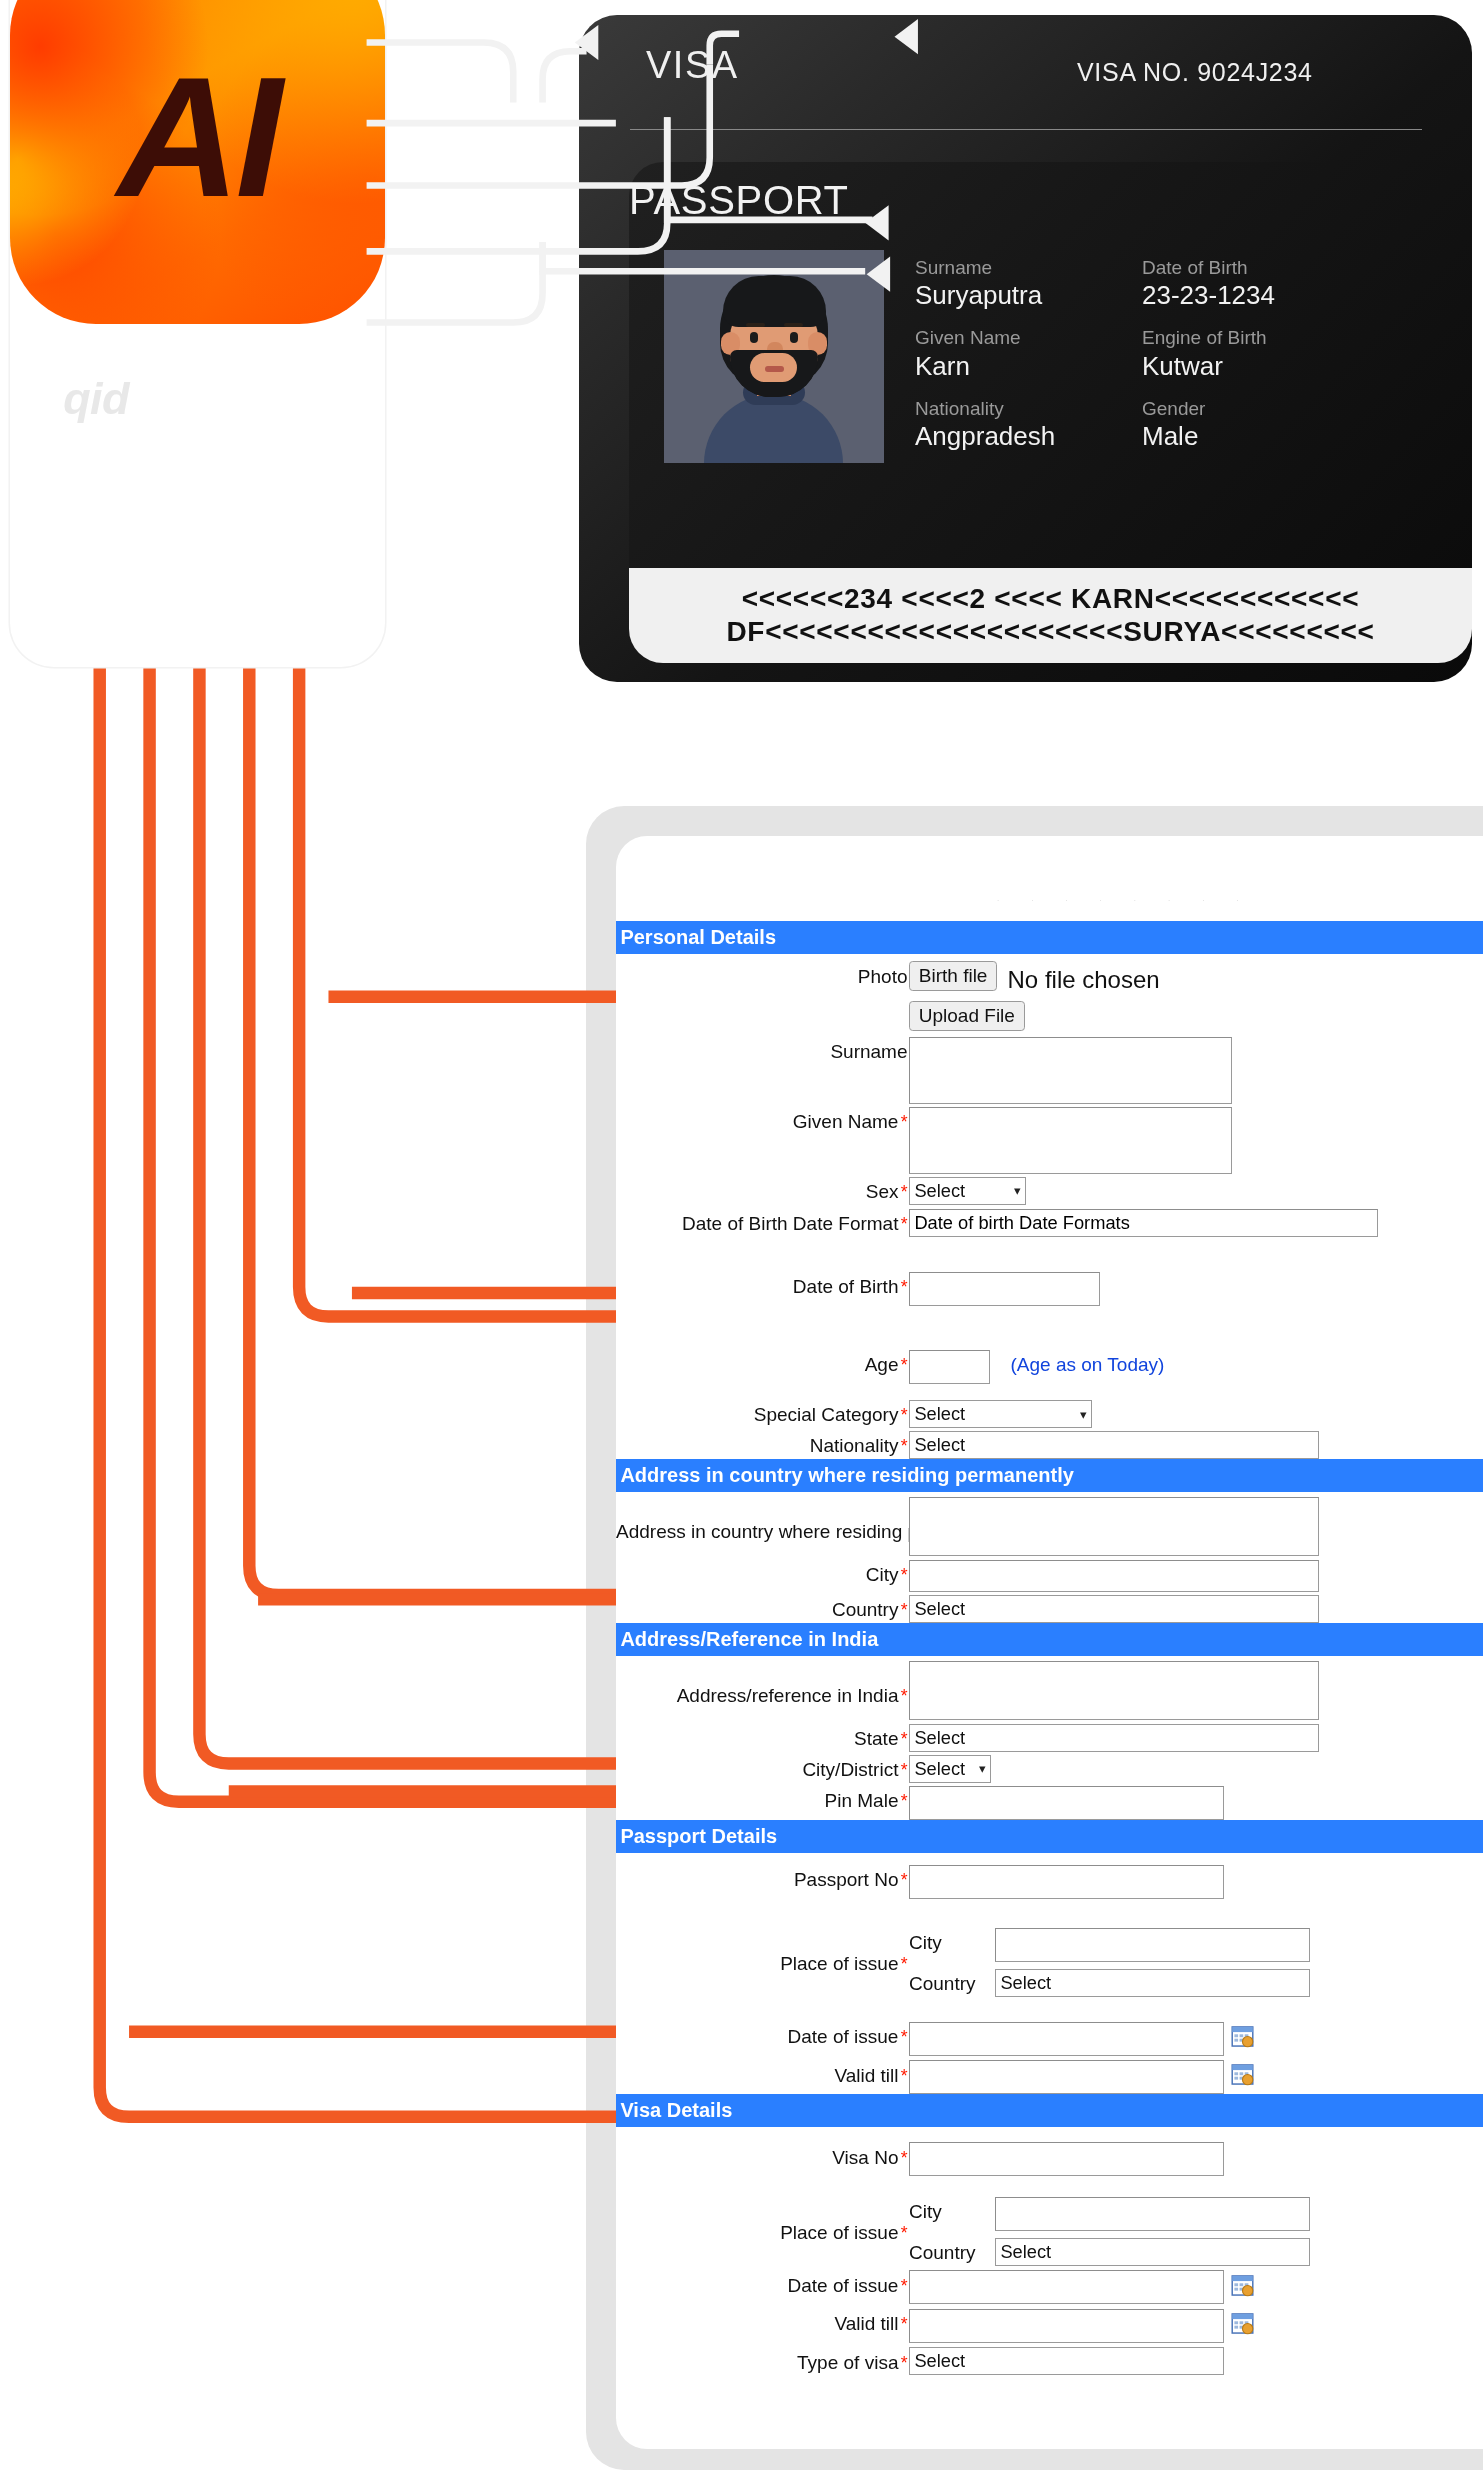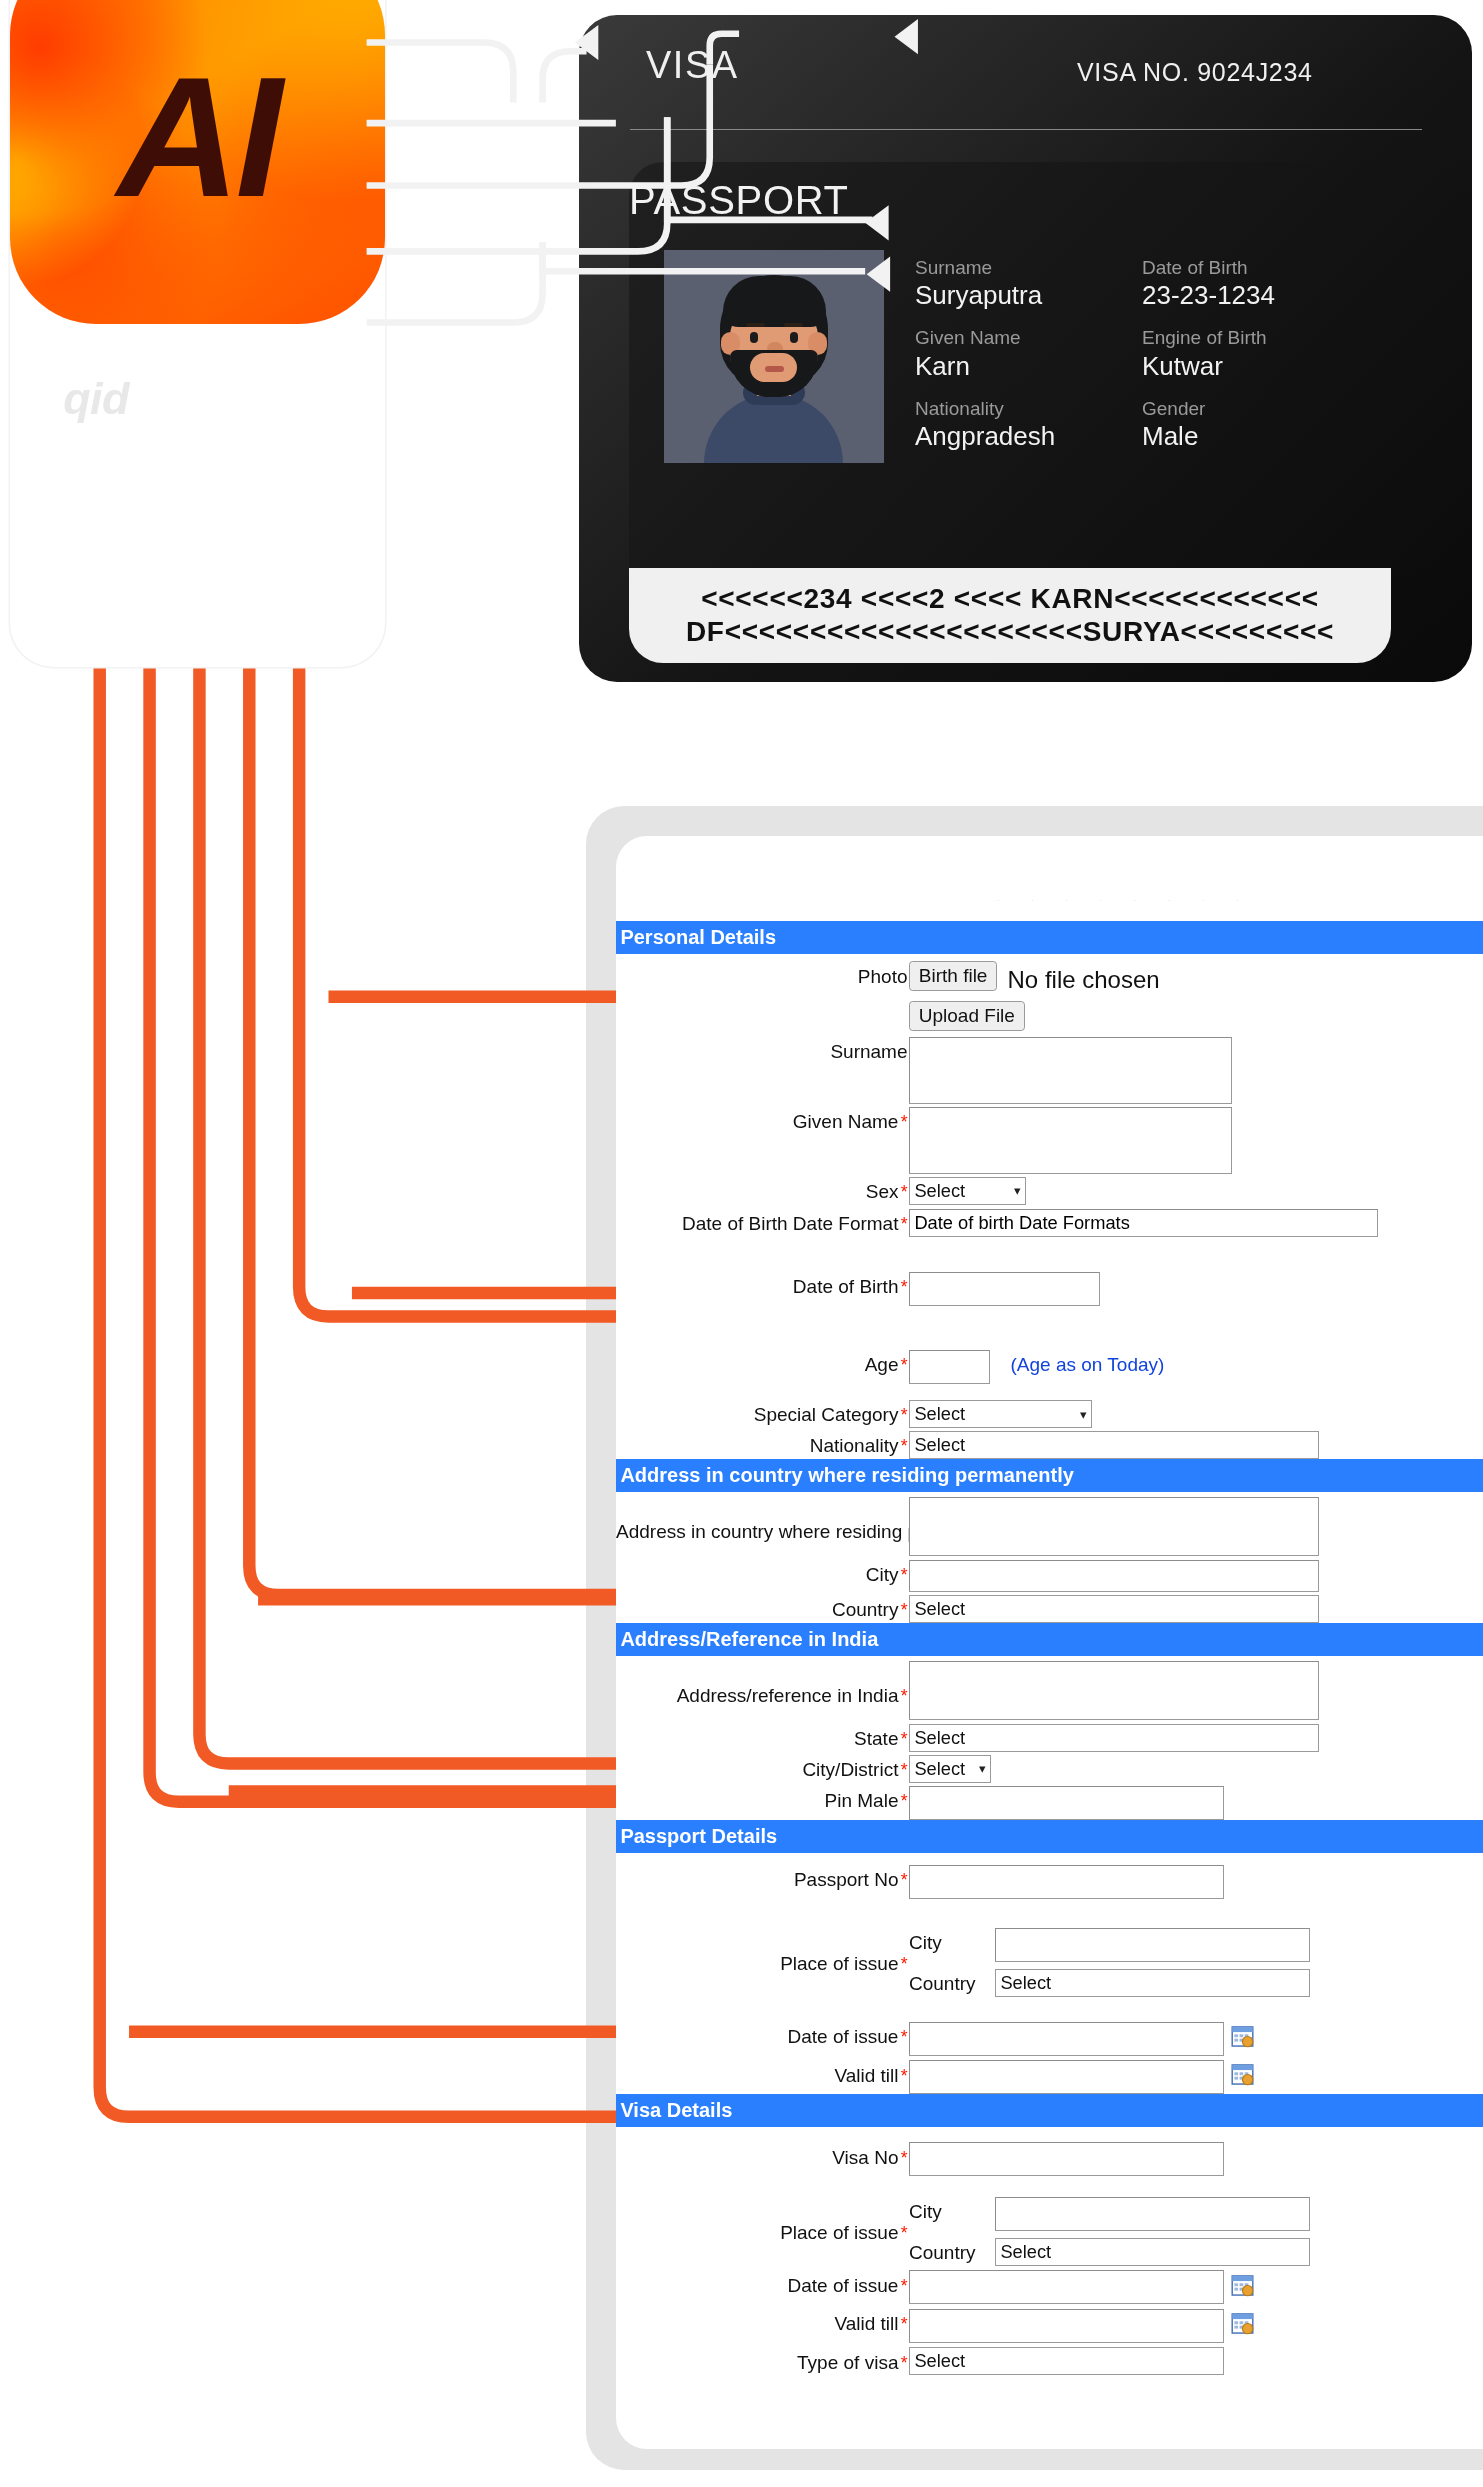--- a/index.html
+++ b/index.html
@@ -111,21 +111,21 @@
   #av-nose{ left:103px; top:92px; width:16px; height:14.7px; border-radius:8px; background:#d2865d;}
   #av-mouth{ left:101px; top:116px; width:19px; height:5.9px; border-radius:2.9px; background:#b4584a;}
 
   .pf-col{ position:absolute; }
   .pf-label{ font-size:19px; color:#9a9a9a; margin-bottom:1.5px;}
   .pf-value{ font-size:26px; color:#f2f2f2; margin-bottom:16px;}
   #pf-left{ left:286px; top:95px; width:213px;}
   #pf-right{ left:513px; top:95px; width:279px;}
   #mrz-strip{
     position:absolute; left:50px; top:553px;
-    width:762px; height:95px;
+    width:843px; height:95px;
     background:#f0f0f0;
     border-radius:0 0 34px 34px;
     display:flex; flex-direction:column; justify-content:center; align-items:center;
   }
   .mrz-line{
     font-family:"Liberation Sans", sans-serif;
     font-size:28px; font-weight:bold; color:#111111;
     letter-spacing:0.7px; line-height:1.2;
   }
 

